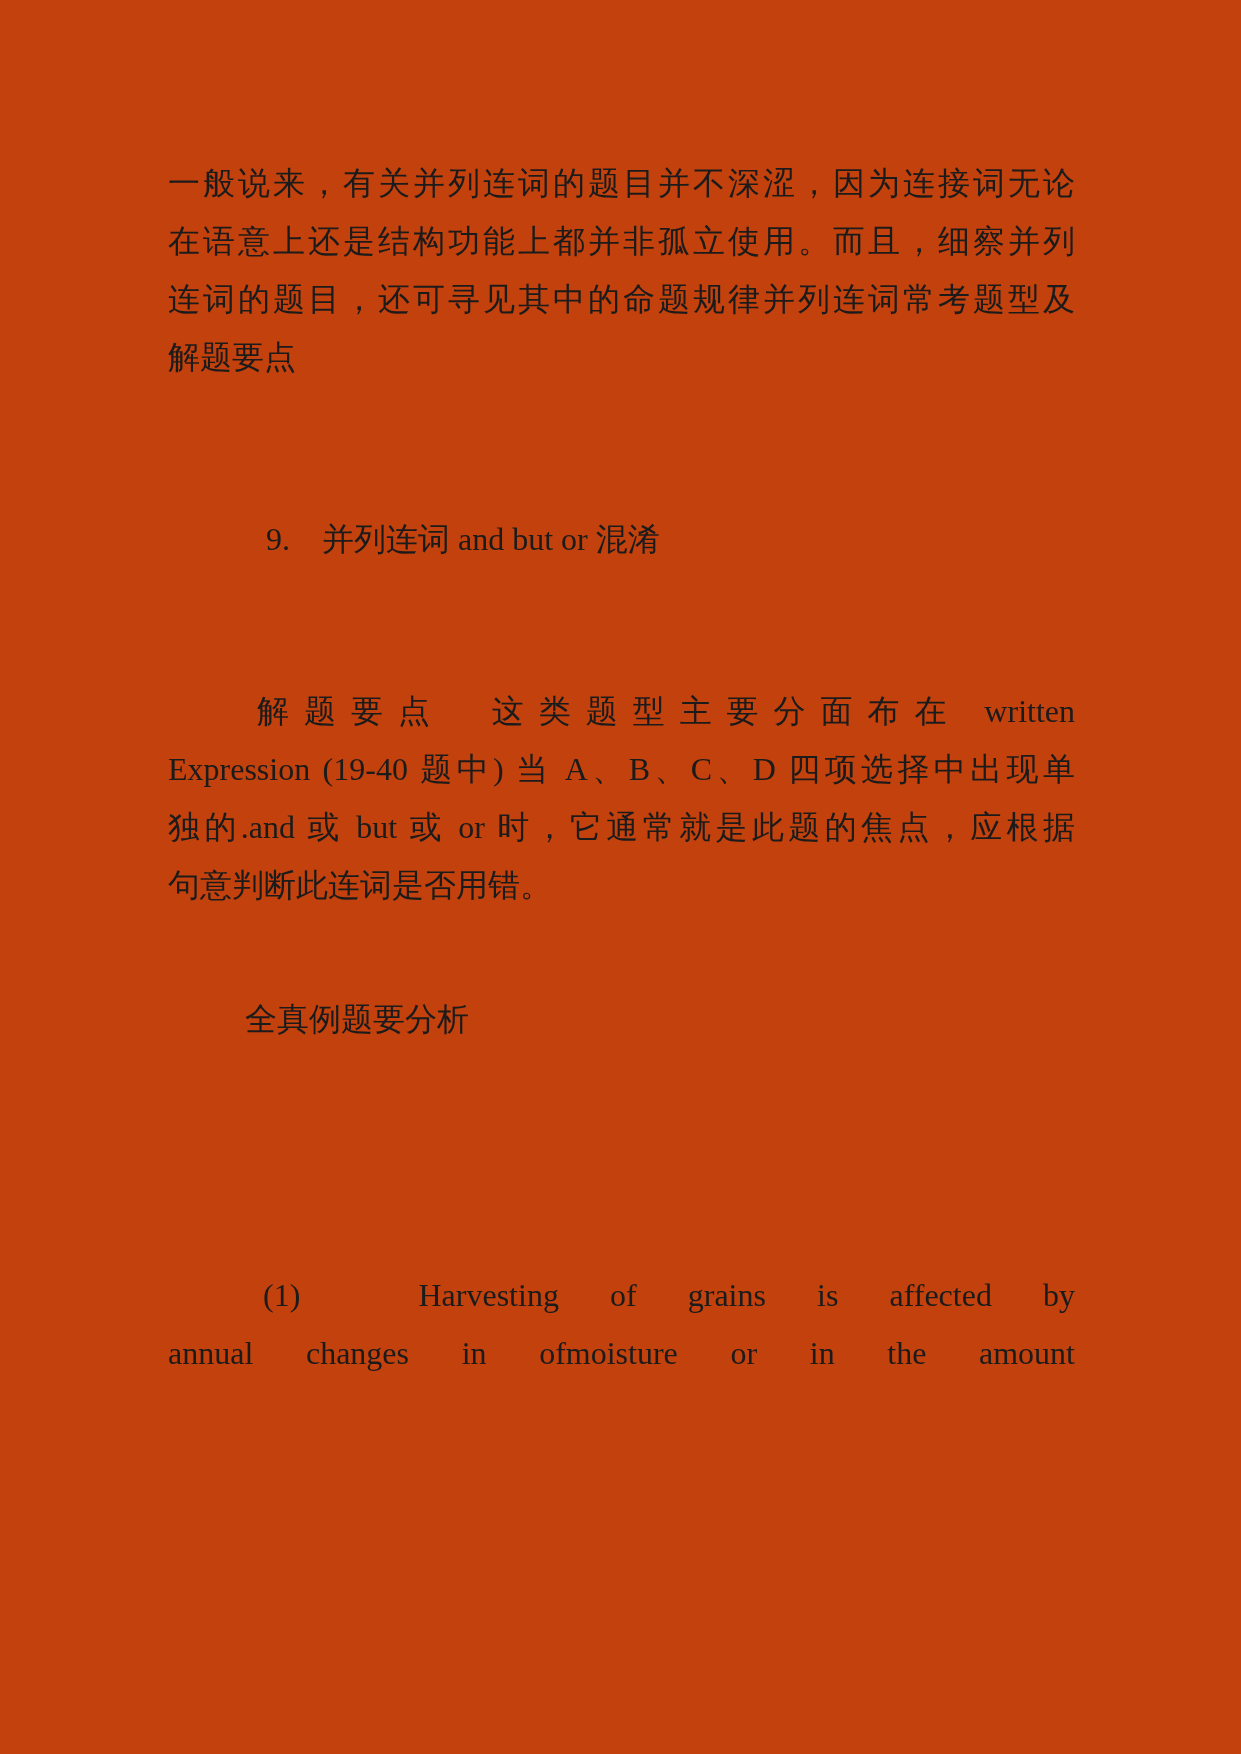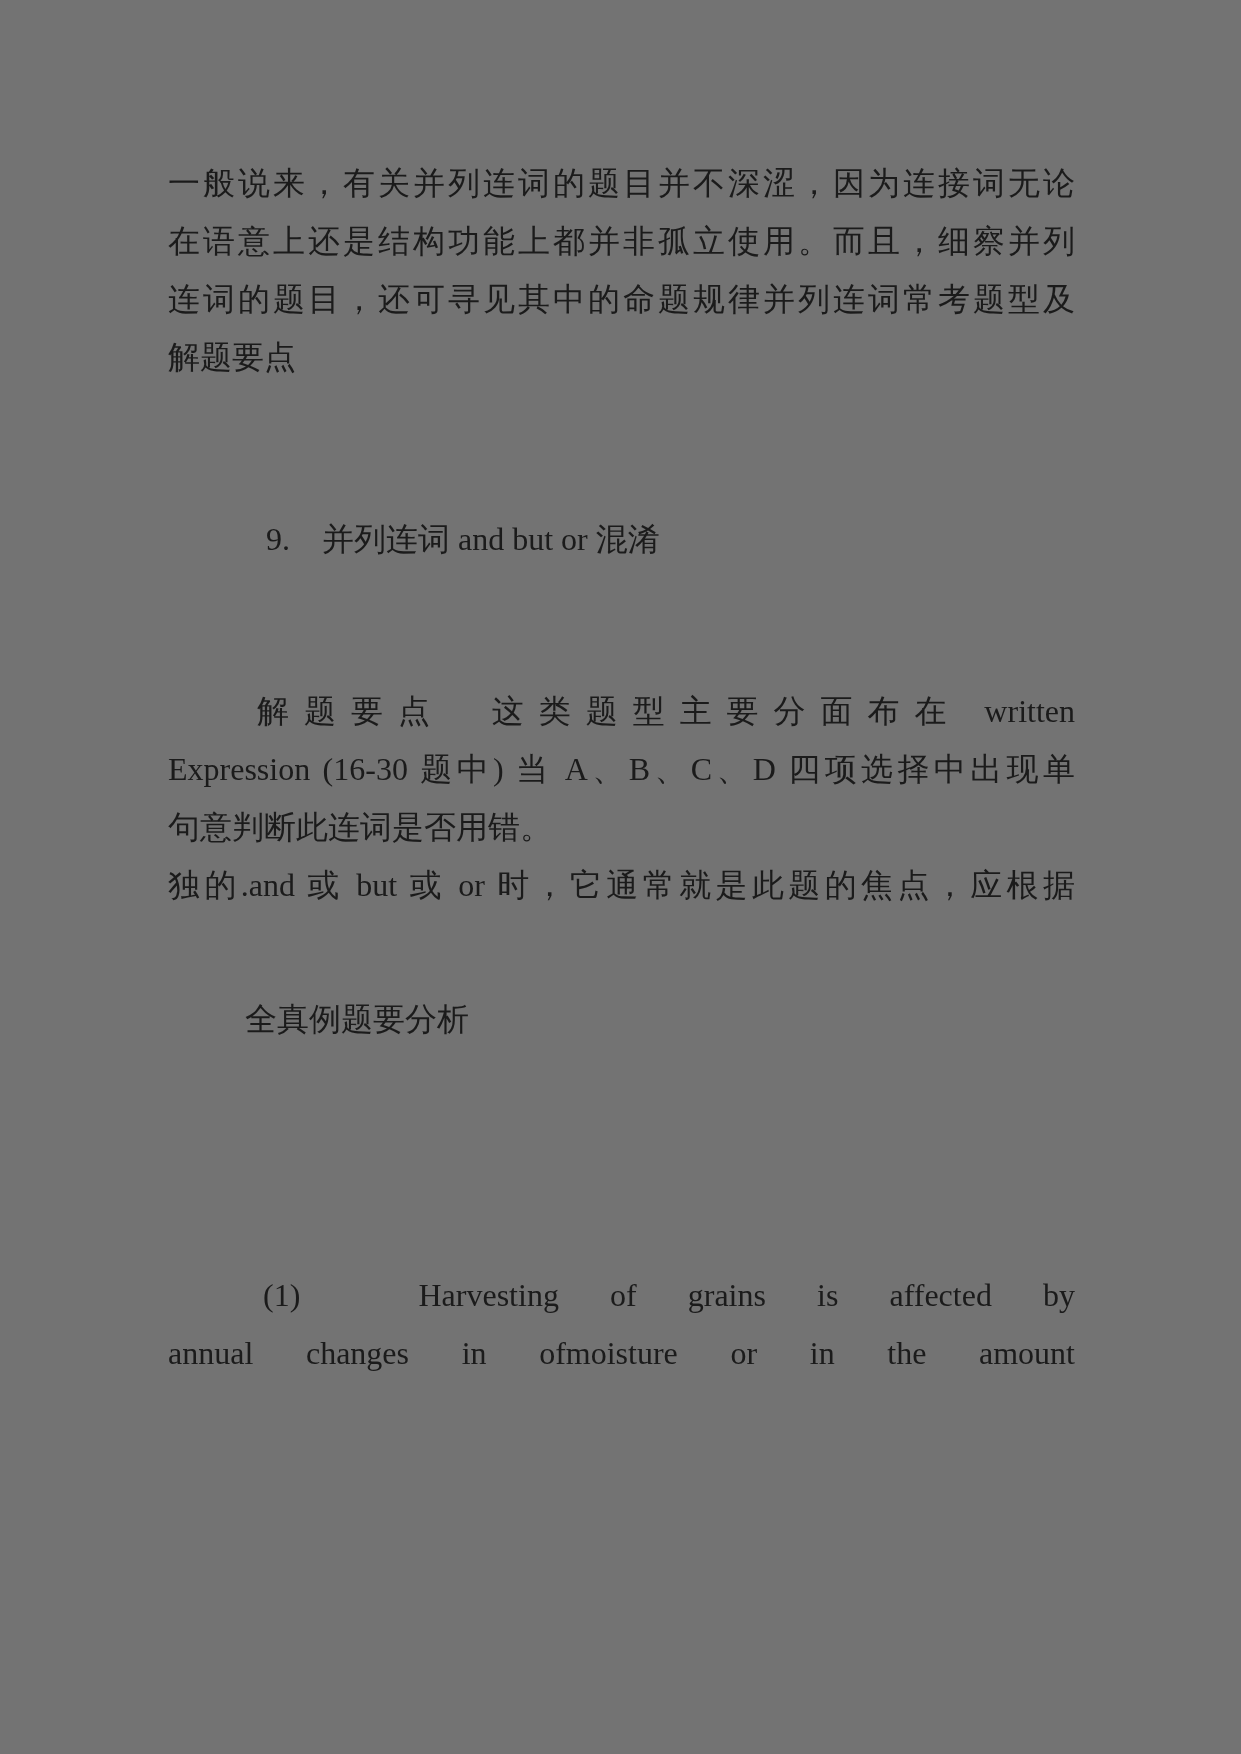--- a/index.html
+++ b/index.html
@@ -4,21 +4,21 @@
 <style>
   html, body {
     margin: 0;
     padding: 0;
     background: #ffffff;
   }
   .page {
     position: relative;
     width: 1241px;
     height: 1754px;
-    background: #737373;
+    background: #c2410c;
     overflow: hidden;
     font-family: "Liberation Serif", "DejaVu Serif", serif;
     color: #1b1b1b;
     font-size: 32px;
     font-weight: 400;
   }
   .block {
     position: absolute;
     left: 168px;
     width: 907px;
@@ -53,23 +53,23 @@
     <div class="line">连词的题目，还可寻见其中的命题规律并列连词常考题型及</div>
     <div class="line no-just">解题要点</div>
   </div>
 
   <div class="block" style="top:510px">
     <div class="line no-just ind-98">9.　并列连词 and but or 混淆</div>
   </div>
 
   <div class="block" style="top:682px">
     <div class="line ind-89">解题要点　这类题型主要分面布在 written</div>
-    <div class="line">Expression (16-30 题中) 当 A、B、C、D 四项选择中出现单</div>
+    <div class="line">Expression (19-40 题中) 当 A、B、C、D 四项选择中出现单</div>
+    <div class="line">独的.and 或 but 或 or 时，它通常就是此题的焦点，应根据</div>
     <div class="line no-just">句意判断此连词是否用错。</div>
-    <div class="line">独的.and 或 but 或 or 时，它通常就是此题的焦点，应根据</div>
   </div>
 
   <div class="block" style="top:990px">
     <div class="line no-just ind-77">全真例题要分析</div>
   </div>
 
   <div class="block" style="top:1266px">
     <div class="line ind-95">(1)　Harvesting of grains is affected by</div>
     <div class="line">annual changes in ofmoisture or in the amount</div>
   </div>

